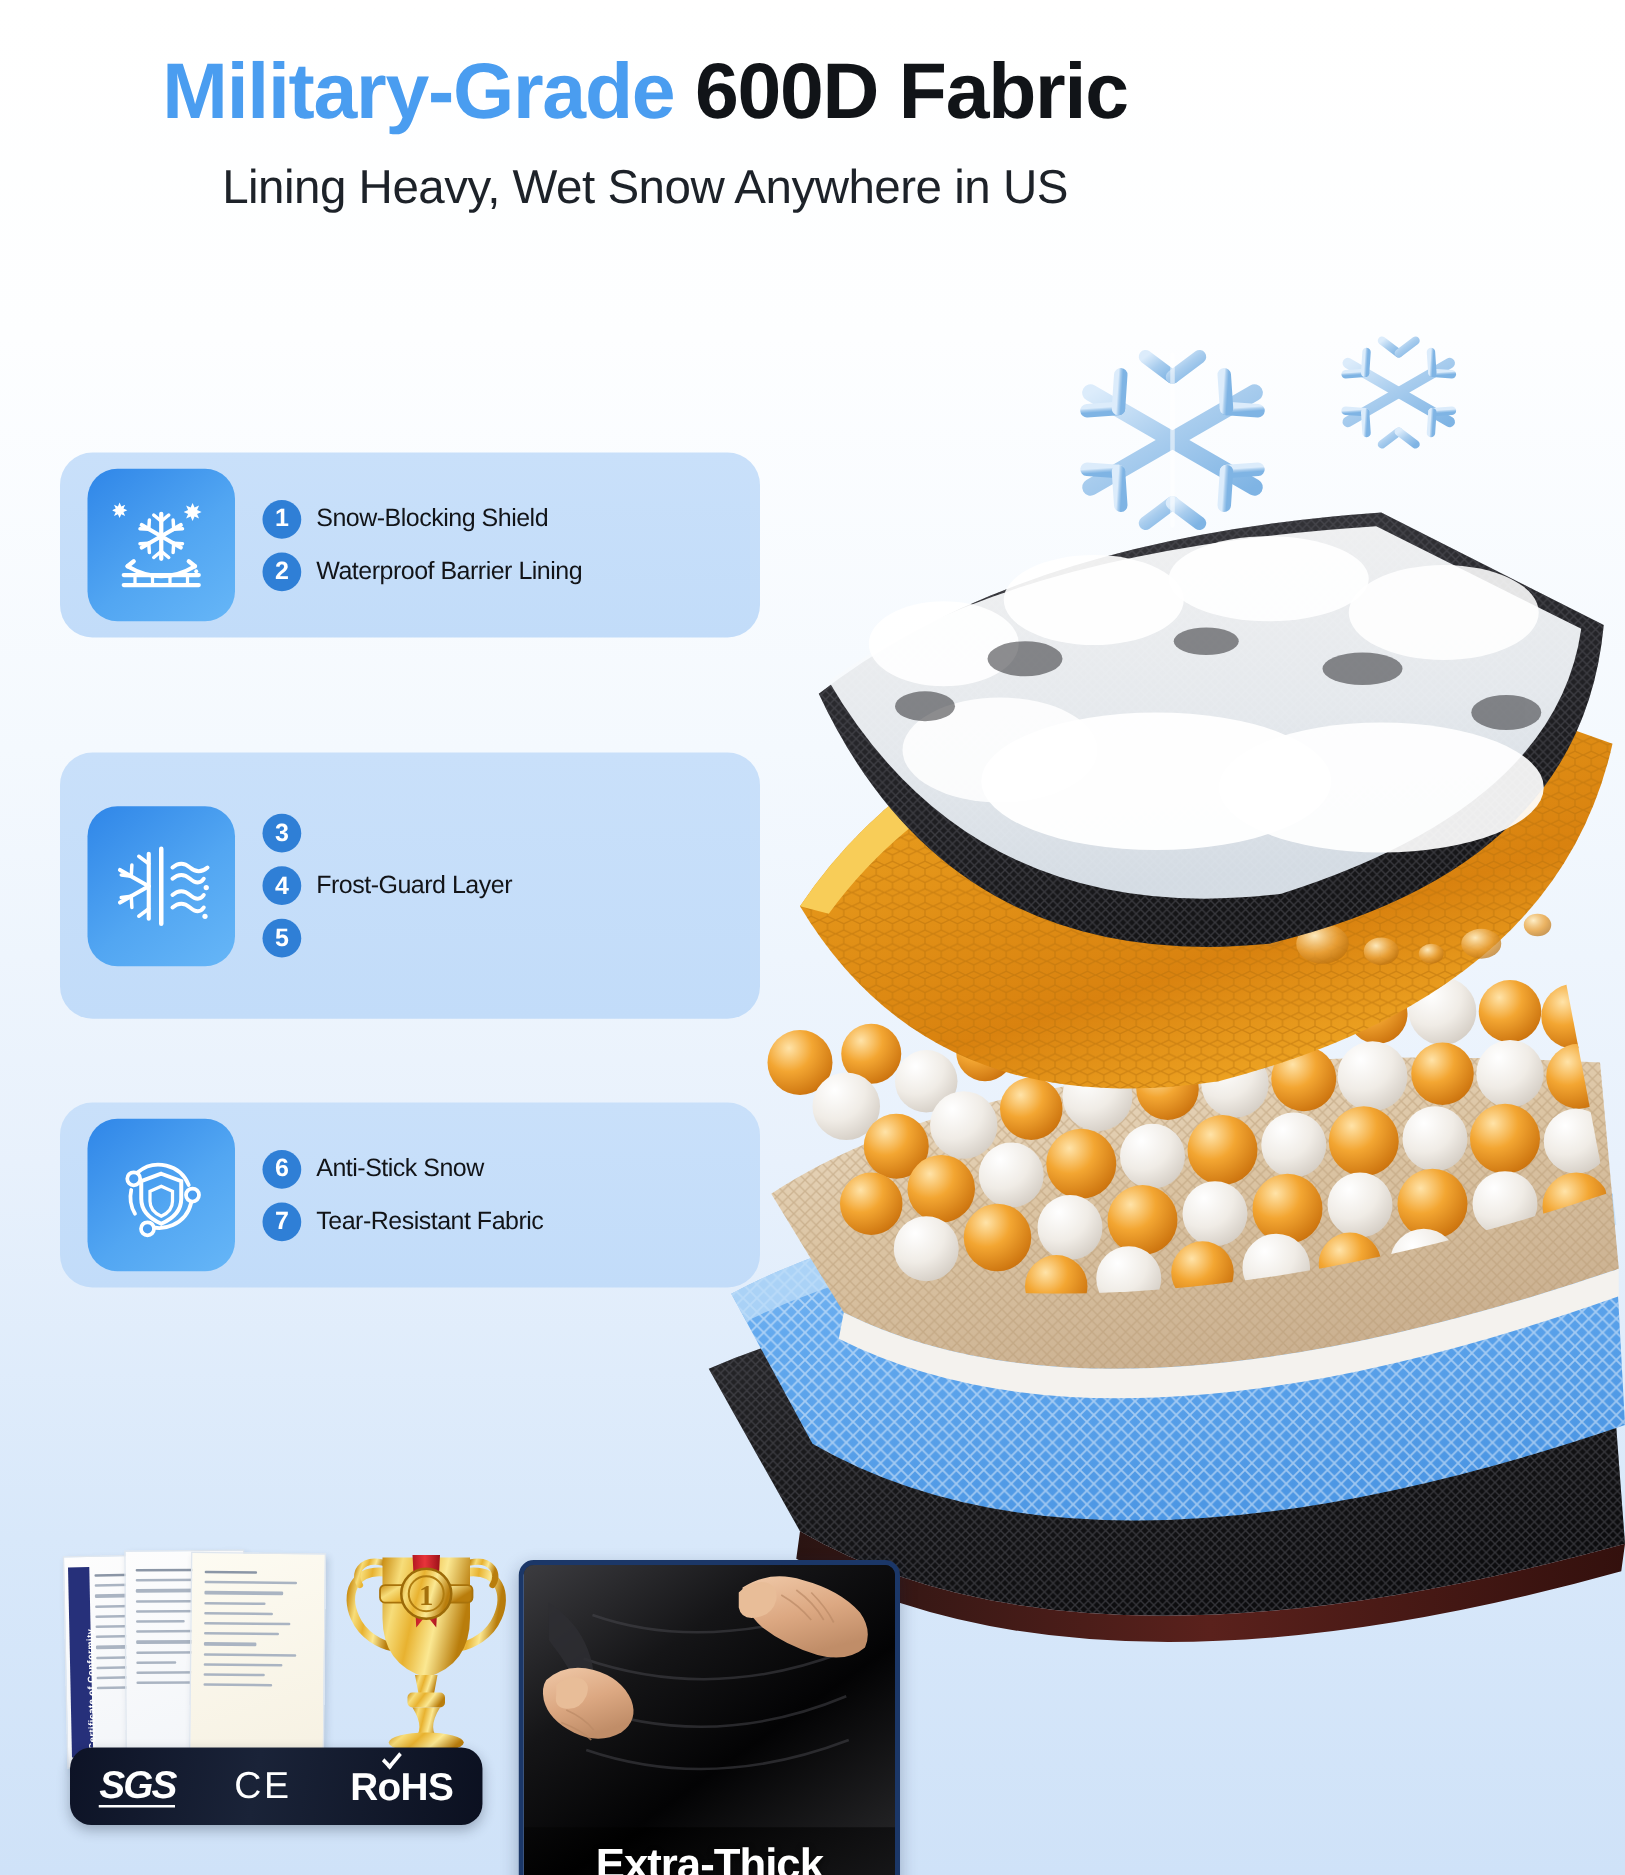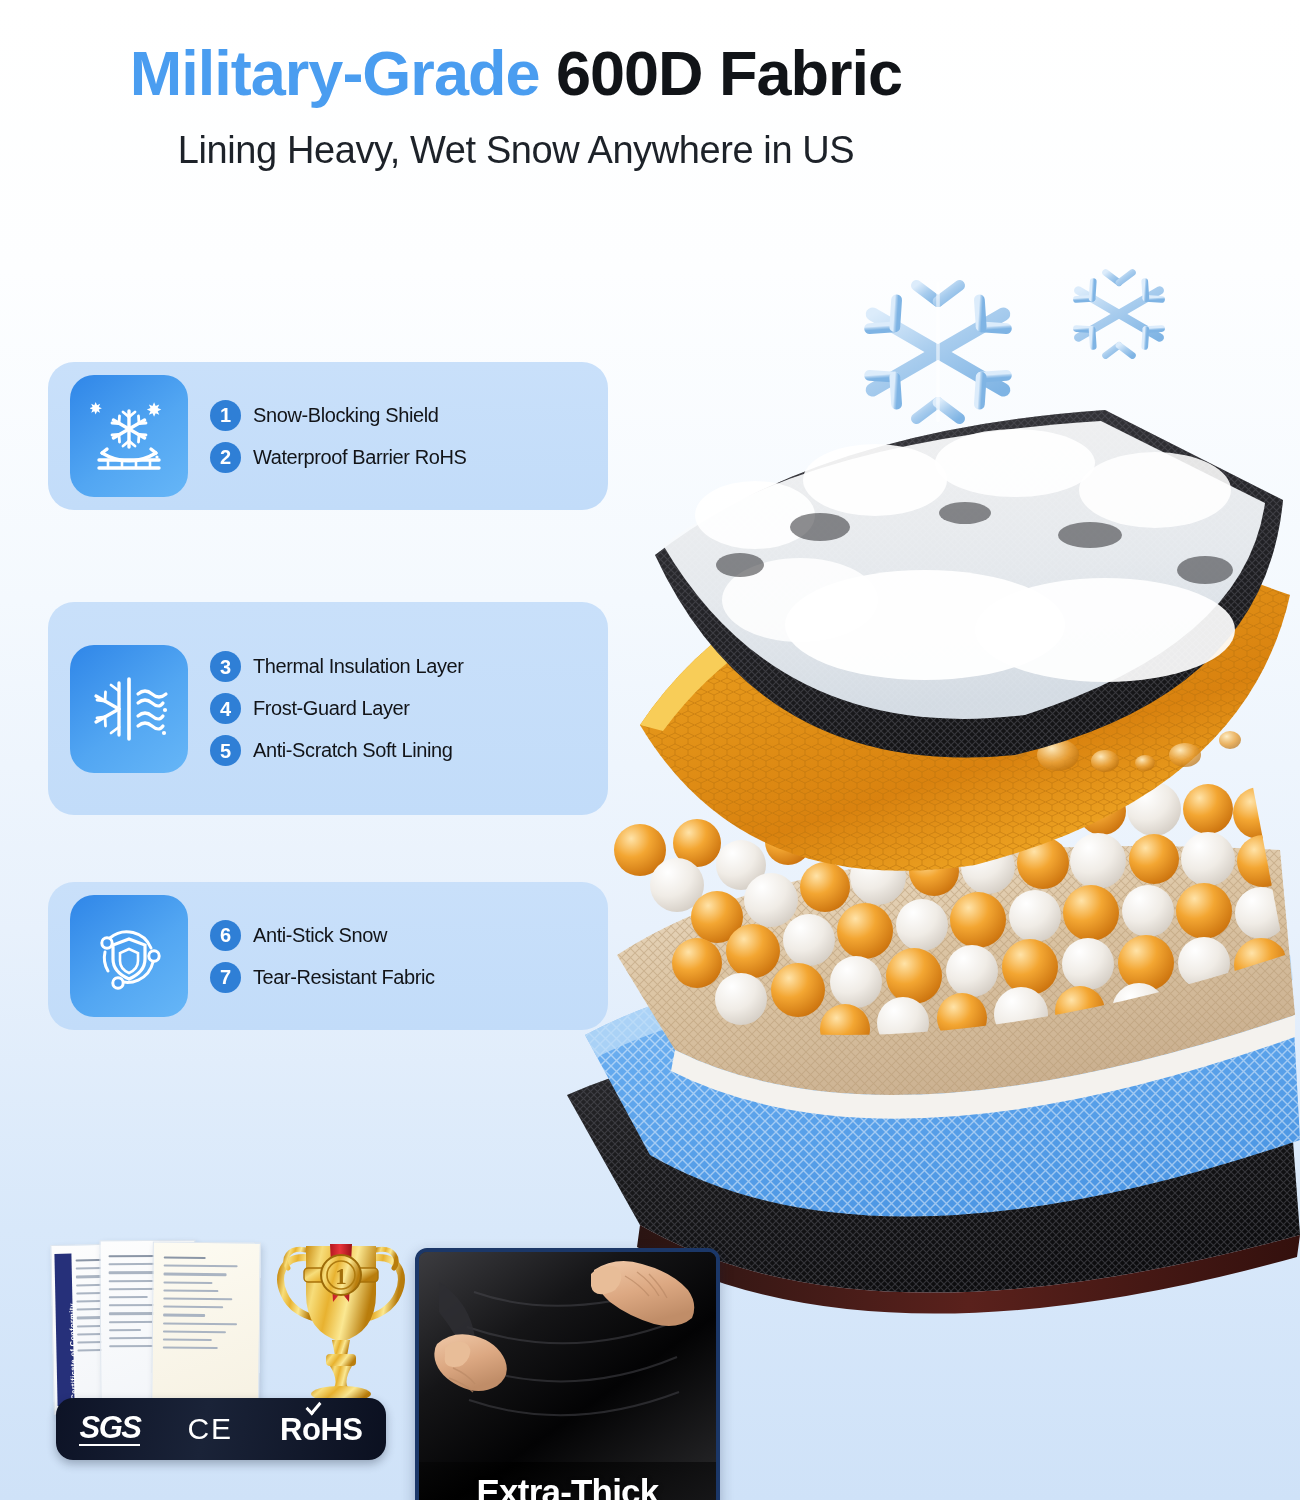--- a/index.html
+++ b/index.html
@@ -417,21 +417,21 @@
         </g>
       </svg>
     </div>
     <div class="lines">
       <div class="line">
         <span class="badge">1</span>
         <span class="label">Snow-Blocking Shield</span>
       </div>
       <div class="line">
         <span class="badge">2</span>
-        <span class="label">Waterproof Barrier RoHS</span>
+        <span class="label">Waterproof Barrier Lining</span>
       </div>
     </div>
   </div>
 
   <div class="card c2">
     <div class="icon-tile">
       <svg width="82" height="80" viewBox="0 0 82 80">
         <g stroke="#fff" stroke-width="3.3" stroke-linecap="round" fill="none">
 
           <line x1="31" y1="14" x2="31" y2="66"></line>
@@ -455,29 +455,27 @@
         </g>
         <g fill="#fff">
           <circle cx="77" cy="41" r="2.1"></circle>
           <circle cx="76" cy="64" r="2.1"></circle>
         </g>
       </svg>
     </div>
     <div class="lines">
       <div class="line">
         <span class="badge">3</span>
-        <span class="label">Thermal Insulation Layer</span>
       </div>
       <div class="line">
         <span class="badge">4</span>
         <span class="label">Frost-Guard Layer</span>
       </div>
       <div class="line">
         <span class="badge">5</span>
-        <span class="label">Anti-Scratch Soft Lining</span>
       </div>
     </div>
   </div>
 
   <div class="card c3">
     <div class="icon-tile">
       <svg width="80" height="80" viewBox="0 0 80 80">
         <g stroke="#fff" fill="none" stroke-linecap="round">
           <path d="M21 22 A26 26 0 0 1 62 32" stroke-width="3"></path>
           <path d="M64 46 A26 26 0 0 1 26 63" stroke-width="3"></path>

